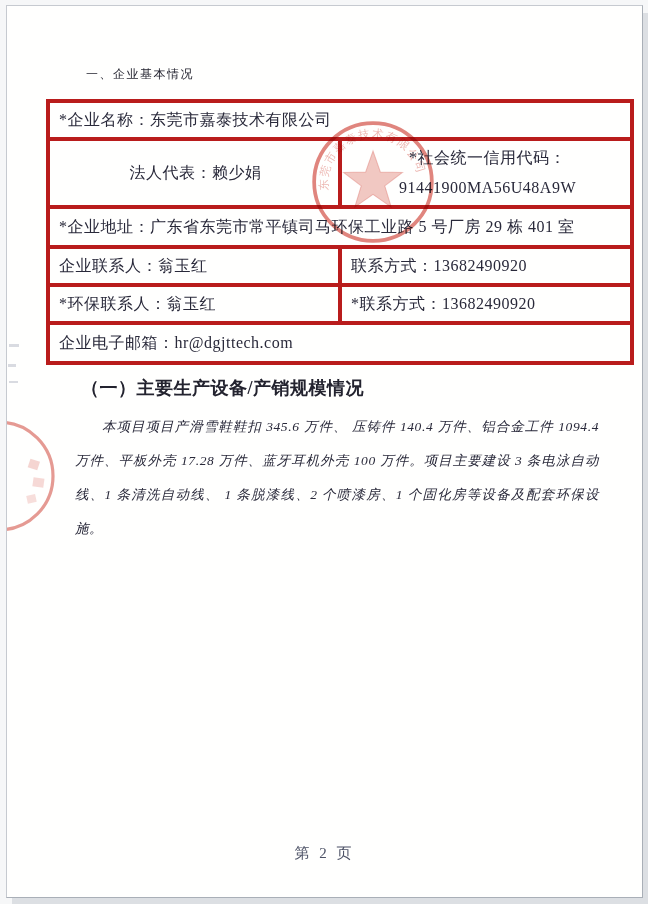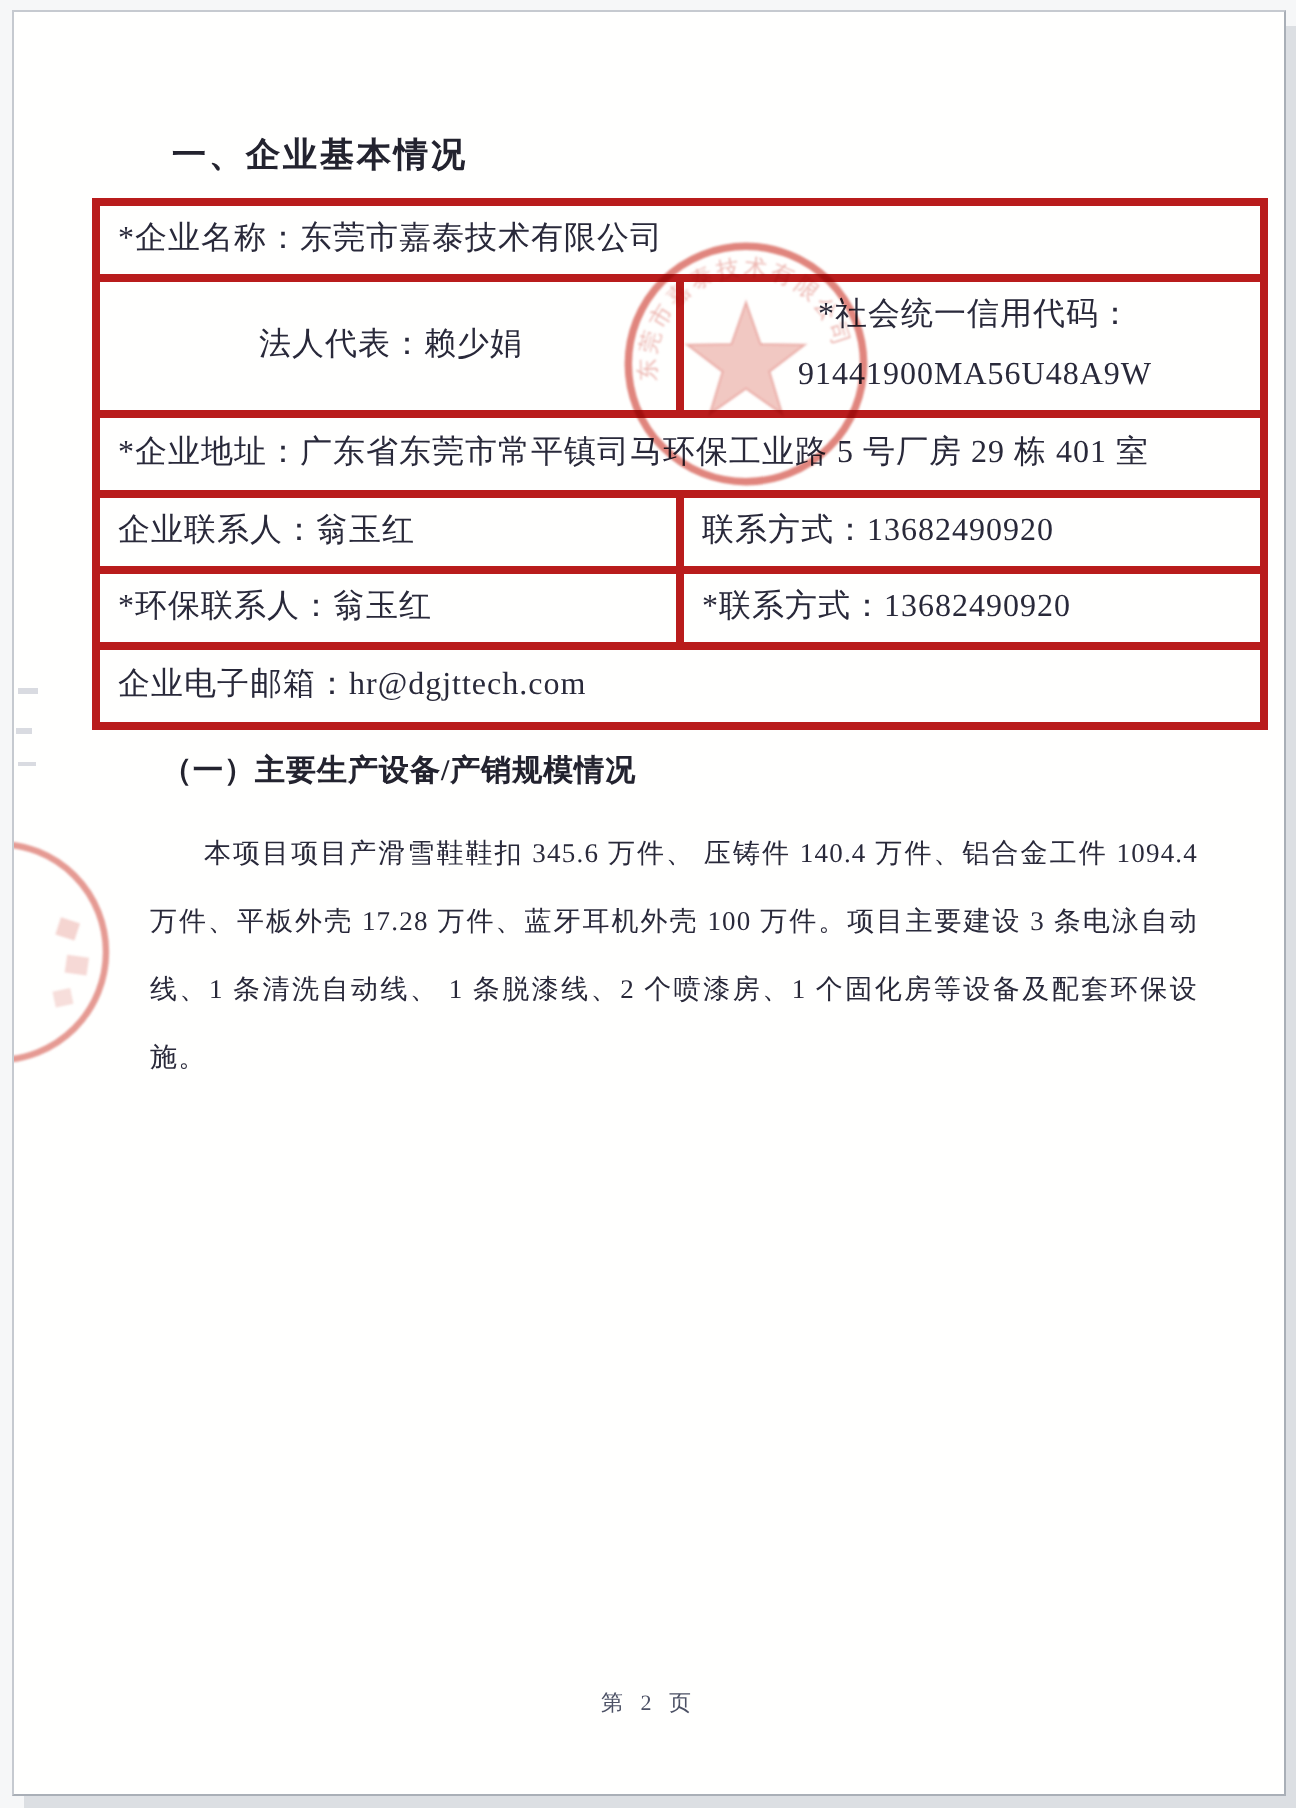--- a/index.html
+++ b/index.html
@@ -12,25 +12,25 @@
   .page{
     position:absolute;left:6px;top:5px;width:635px;height:891px;
     background:#fffffe;
     border:1px solid #c6cad0;
     border-right-color:#a9afb7;border-bottom-color:#a9afb7;
     box-shadow:6px 8px 0 0 #dcdfe3;
     overflow:hidden;
   }
   .h1{
     position:absolute;left:79px;top:60px;
-    font-size:17px;font-weight:700;color:#23232f;letter-spacing:1.5px;
+    font-size:12px;font-weight:400;color:#23232f;letter-spacing:1.5px;
   }
   .h2{
     position:absolute;left:74px;top:370px;
-    font-size:15px;font-weight:700;color:#23232f;letter-spacing:0.5px;
+    font-size:18px;font-weight:700;color:#23232f;letter-spacing:0.5px;
   }
   table.info{
     position:absolute;left:39px;top:93px;width:588px;
     border-collapse:collapse;table-layout:fixed;
   }
   table.info td{
     border:4px solid #b91c1c;
     font-size:16px;color:#29293a;
     padding:2px 6px 2px 9px;
     vertical-align:middle;
@@ -45,25 +45,25 @@
   tr.r3 td{height:60px;}
   tr.r4 td{height:32px;}
   tr.r5 td{height:29px;}
   tr.r6 td{height:30px;}
   tr.r7 td{height:32px;}
   .para{
     position:absolute;left:68px;width:524px;
     font-size:13.5px;color:#29293a;line-height:34px;
     text-align:justify;text-indent:2em;letter-spacing:0.6px;
   }
-  .para1{top:404px;}
+  .para1{top:404px;font-style:italic;}
   .para2{top:540px;text-align:left;}
   .footer{
     position:absolute;left:0;top:838px;width:100%;
-    text-align:center;font-size:11px;color:#4c5165;letter-spacing:3px;
+    text-align:center;font-size:15px;color:#4c5165;letter-spacing:3px;
   }
   .stamp{position:absolute;mix-blend-mode:multiply;filter:blur(0.6px);pointer-events:none;}
   .stamp-main{left:302px;top:112px;width:128px;height:128px;opacity:0.72;}
   .stamp-left{left:-74px;top:404px;width:132px;height:132px;opacity:0.6;}
   .noise{position:absolute;background:#c9ccd4;opacity:0.7;}
   .noise1{left:2px;top:338px;width:10px;height:3px;}
   .noise2{left:1px;top:358px;width:8px;height:3px;}
   .noise3{left:2px;top:375px;width:9px;height:2px;}
 </style>
 </head>

